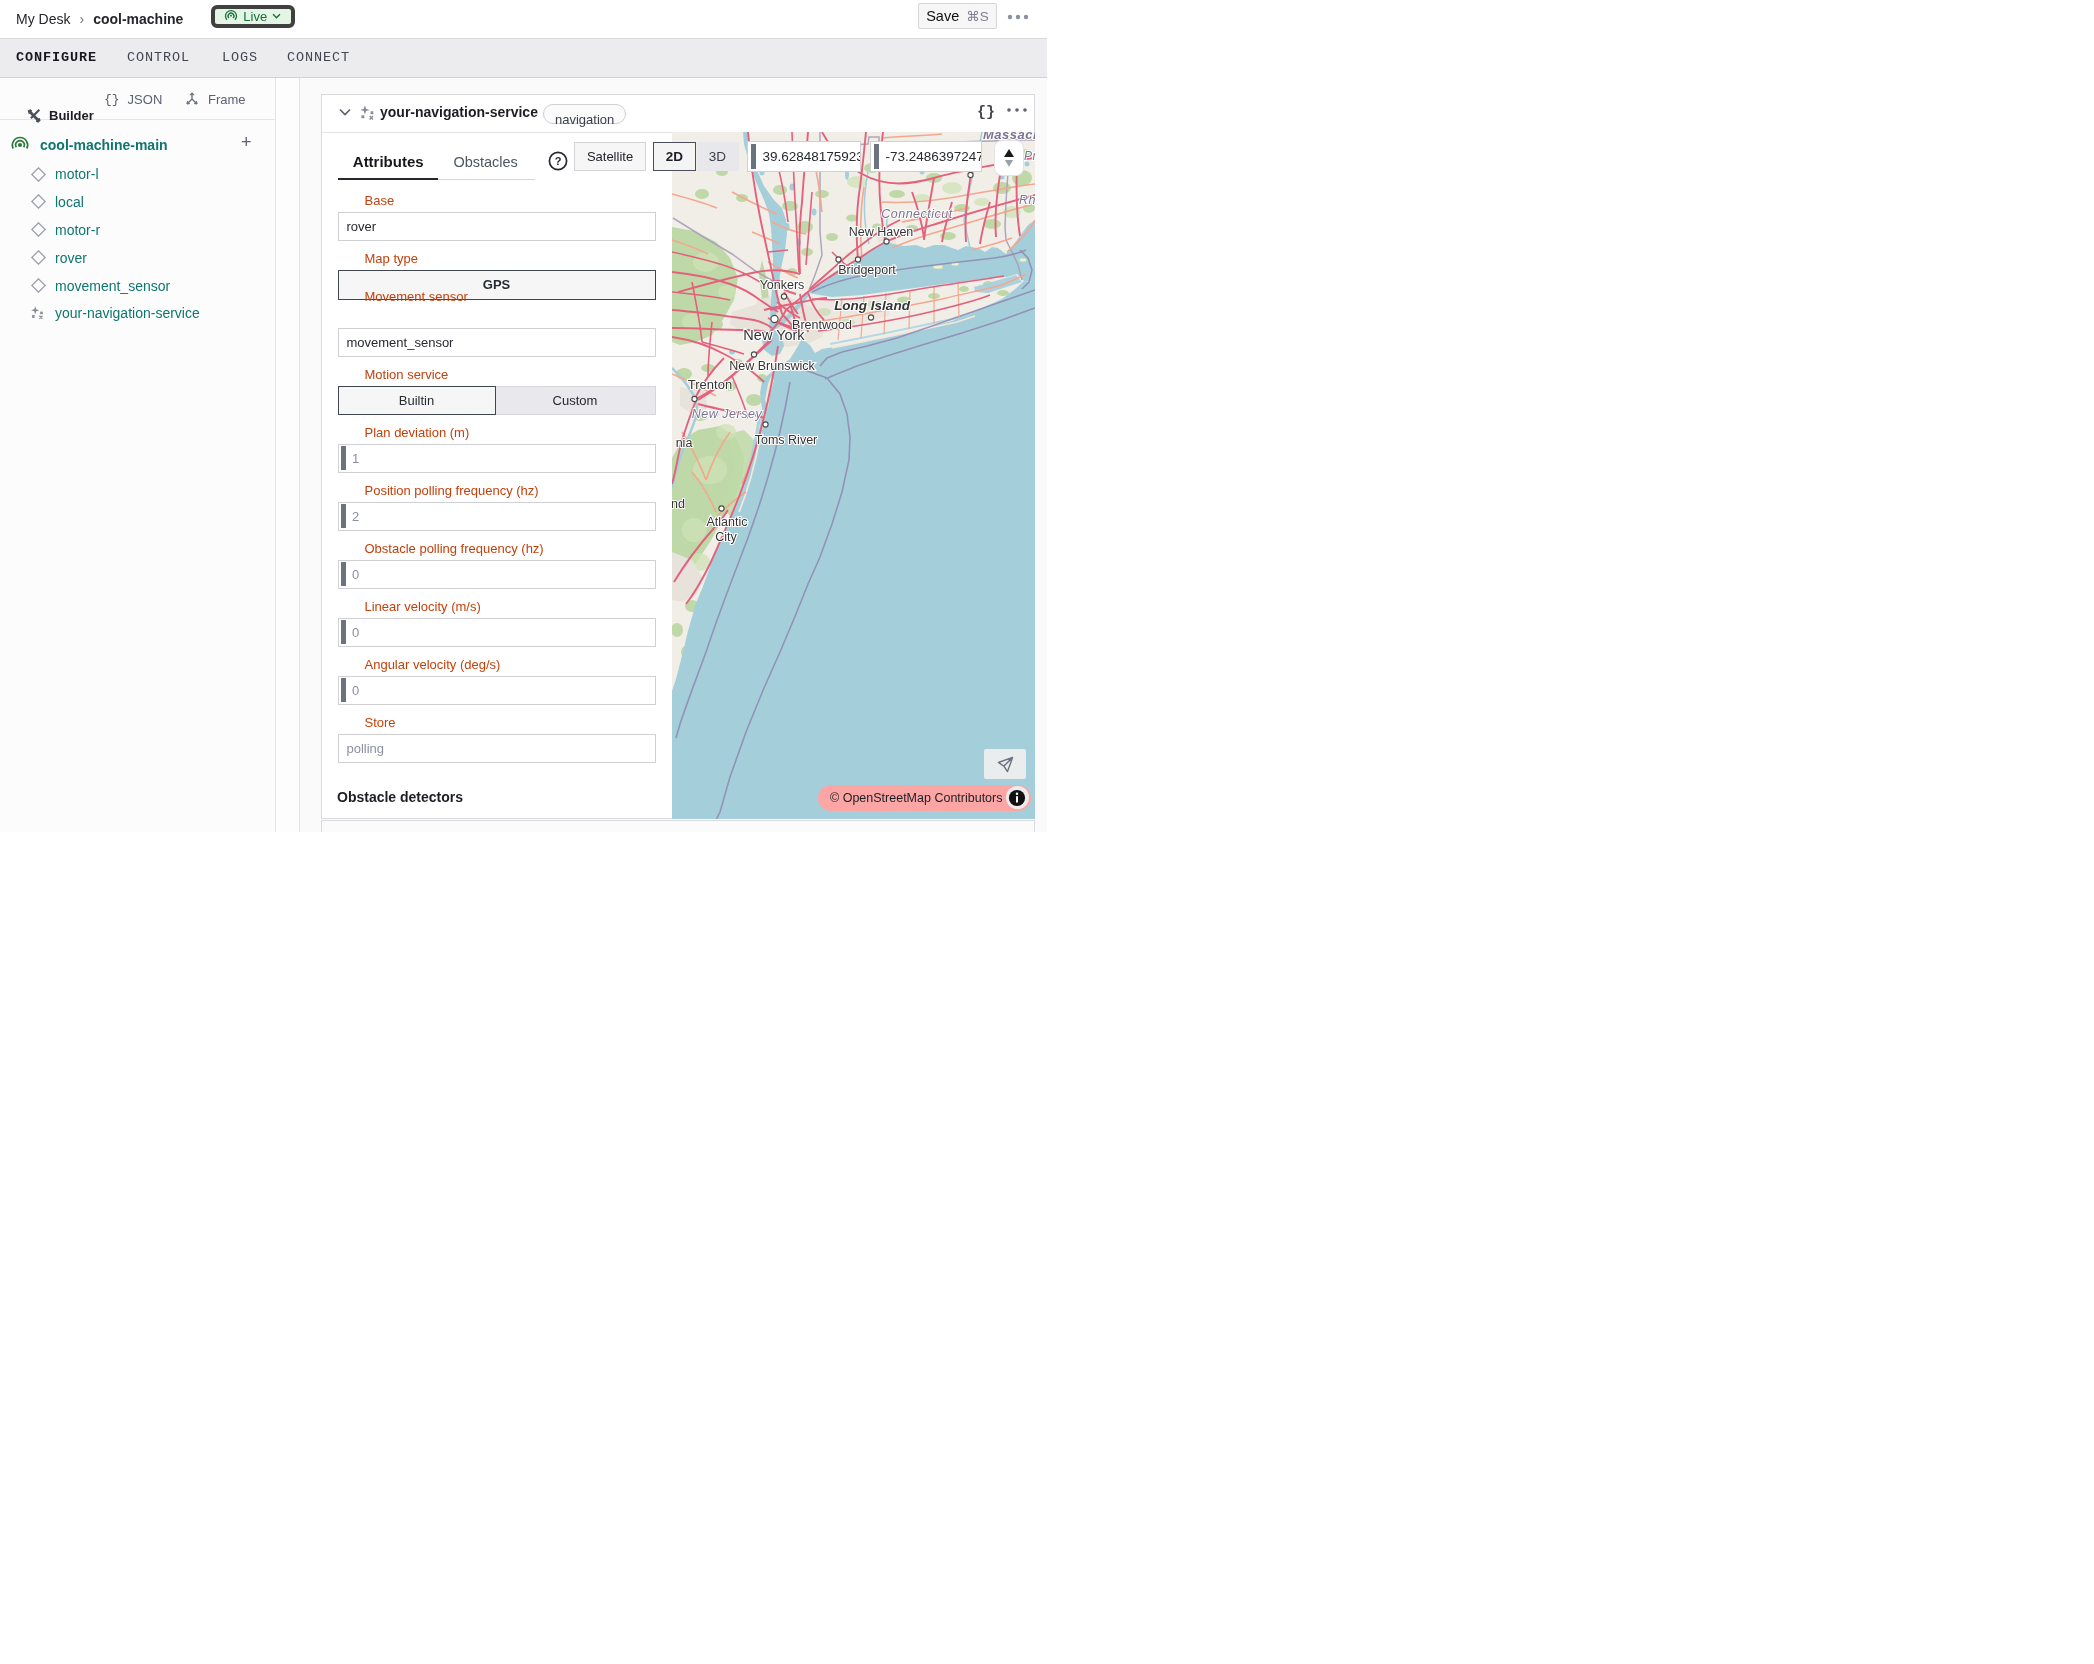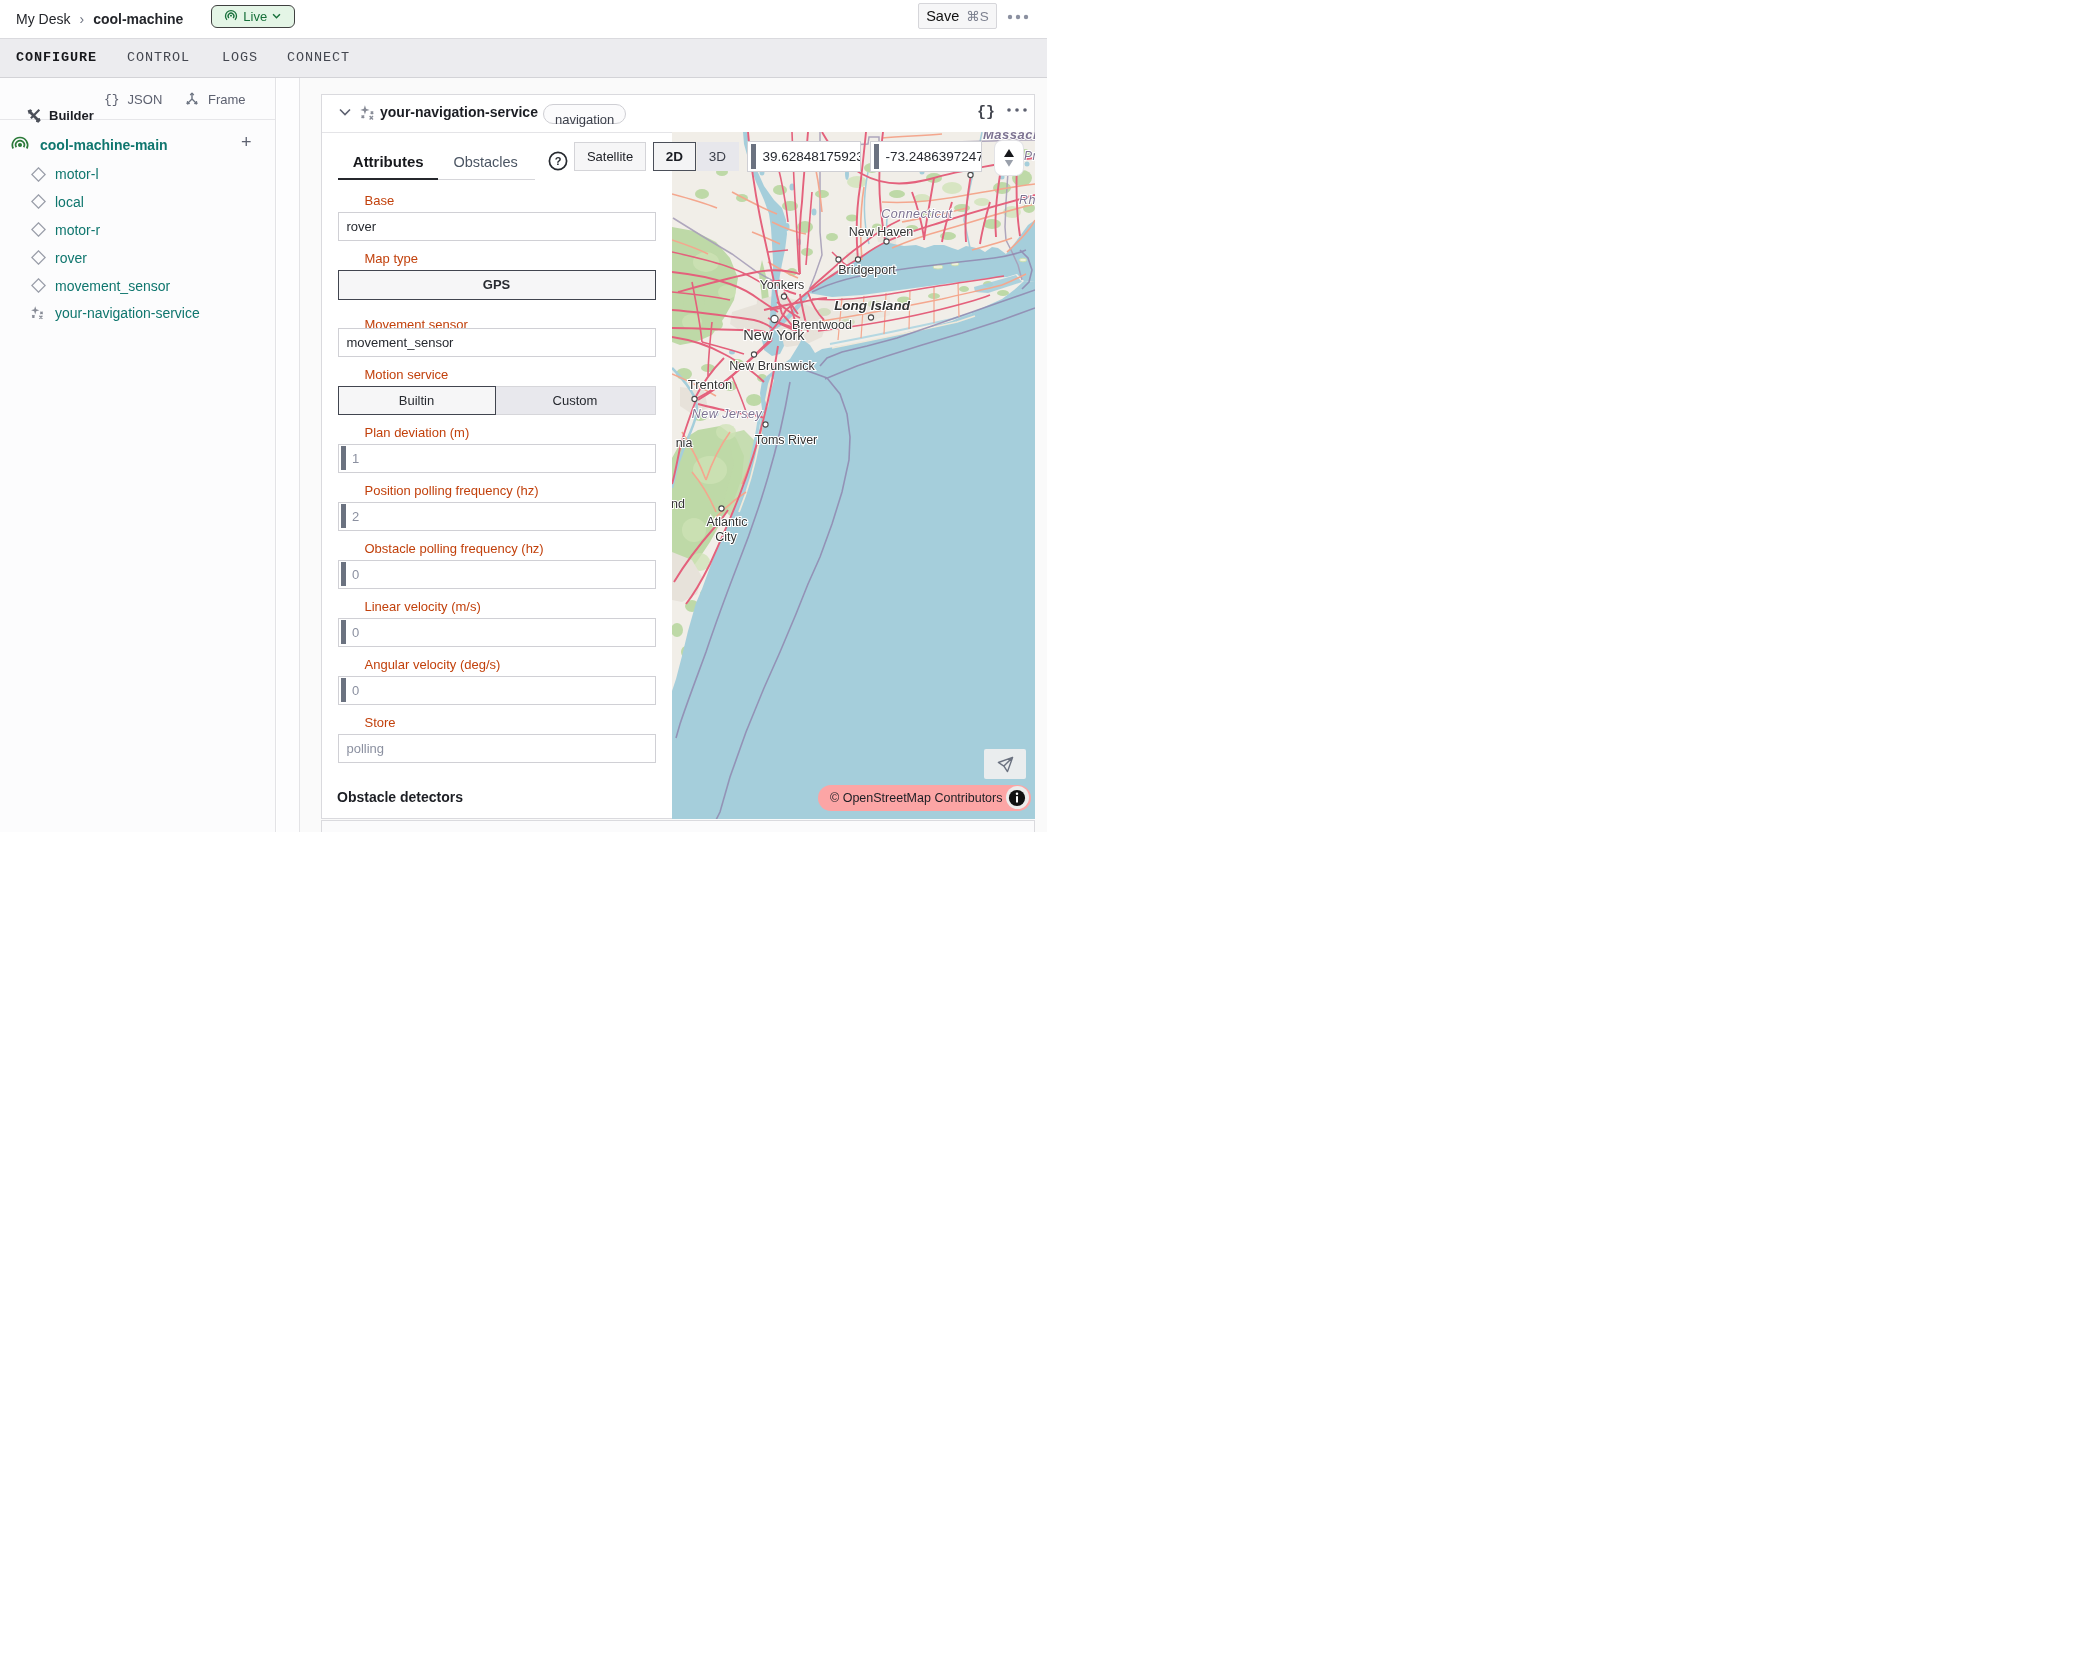--- a/index.html
+++ b/index.html
@@ -3,21 +3,21 @@
 <meta charset="utf-8">
 <style>
 * { margin:0; padding:0; box-sizing:border-box; }
 html,body { width:1047px; height:832px; font-family:"Liberation Sans",sans-serif; background:#fff; overflow:hidden; position:relative; color:#282b31; }
 
 
 .top { position:absolute; left:0; top:0; width:1047px; height:38px; background:#fff; }
 .crumb { position:absolute; left:16px; top:0; height:38px; display:flex; align-items:center; font-size:14px; color:#24262b; }
 .crumb .sep { color:#6e7380; margin:0 9px; font-size:14px; }
 .crumb b { font-weight:700; }
-.livepill { position:absolute; left:210.5px; top:4.5px; height:23px; width:84.5px; background:#e4f5e6; border:1px solid #404040; border-radius:6px; display:flex; align-items:center; justify-content:center; gap:5px; color:#17703a; font-size:13px; }
+.livepill { position:absolute; left:210.5px; top:4.5px; height:23px; width:84.5px; background:#e4f5e6; border:4px solid #404040; border-radius:6px; display:flex; align-items:center; justify-content:center; gap:5px; color:#17703a; font-size:13px; }
 .savebtn { position:absolute; left:918px; top:3px; width:79px; height:26px; background:#f6f6f7; border:1px solid #d6d6da; border-radius:2px; display:flex; align-items:center; justify-content:center; gap:7px; font-size:14.5px; color:#111; }
 .savebtn .kb { color:#7e8290; font-size:13.5px; }
 .hdots { position:absolute; left:1006px; }
 
 
 .tabbar { position:absolute; left:0; top:38px; width:1047px; height:40px; background:#ececef; border-top:1px solid #dadade; border-bottom:1px solid #d3d3d7; font-family:"Liberation Mono",monospace; font-size:13.5px; color:#43464f; }
 .tabbar span { position:absolute; top:11px; letter-spacing:0.9px; }
 .tabbar .act { font-weight:700; color:#17181c; }
 
 
@@ -184,21 +184,21 @@
 <div class="ftabline2"></div>
 <svg class="qico" width="20" height="20" viewBox="0 0 20 20">
     <circle cx="10" cy="10" r="8.6" fill="none" stroke="#26292f" stroke-width="1.7"></circle>
     <text x="10" y="14" text-anchor="middle" font-size="11" font-weight="700" fill="#26292f" font-family="Liberation Sans">?</text>
   </svg>
 
 <div class="flabel" style="top:192px;">Base</div>
 <div class="finput" style="top:211.5px;">rover</div>
 <div class="flabel" style="top:250px;">Map type</div>
 <div class="gpsbtn">GPS</div>
-<div class="flabel" style="top:316px;">Movement sensor</div>
+<div class="flabel" style="top:288px;">Movement sensor</div>
 <div class="finput" style="top:327.5px;">movement_sensor</div>
 <div class="flabel" style="top:366px;">Motion service</div>
 <div class="toggle">
     <div class="b1">Builtin</div>
     <div class="b2">Custom</div>
   </div>
 <div class="flabel" style="top:424px;">Plan deviation (m)</div>
 <div class="finput numin" style="top:443.5px;">
     <span class="bar"></span>
     <span class="gray">1</span>

